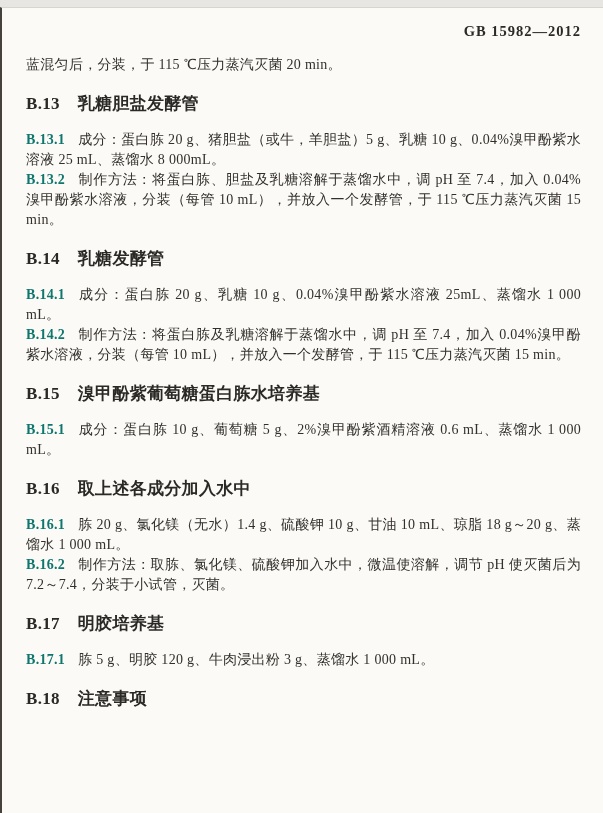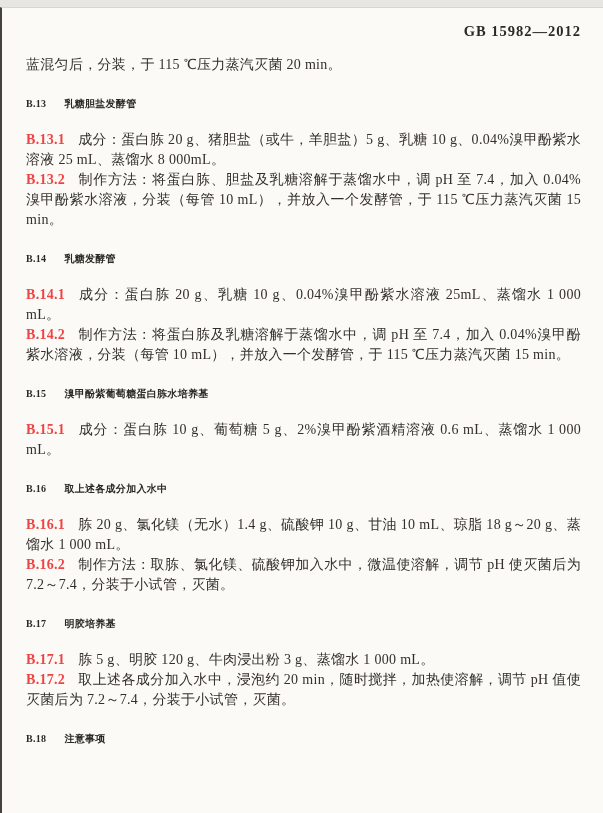--- a/index.html
+++ b/index.html
@@ -37,39 +37,39 @@
     margin: 14px 0 0 0;
     line-height: 20px;
     text-align: justify;
   }
   .sec-heading {
     display: flex;
     margin: 19px 0 0 0;
     line-height: 20px;
     font-weight: bold;
     color: #2b2925;
-    font-size: 10px;
+    font-size: 17px;
   }
   .sec-heading .sec-num {
     margin-right: 18px;
     white-space: nowrap;
   }
   .clause {
     margin: 0;
     line-height: 20px;
     text-align: justify;
   }
   .clause.first {
     margin-top: 16px;
   }
   .clause .clause-num {
     font-weight: bold;
     margin-right: 13px;
     white-space: nowrap;
-    color: #ef4444;
+    color: #0f766e;
   }
 </style>
 </head>
 <body>
 
 <div class="page">
   <div class="content">
 
     <div class="doc-header">GB 15982—2012</div>
 
@@ -116,23 +116,20 @@
       <span class="clause-num">B.16.2</span><span>制作方法：取胨、氯化镁、硫酸钾加入水中，微温使溶解，调节 pH 使灭菌后为 7.2～7.4，分装于小试管，灭菌。</span>
     </p>
 
     <div class="sec-heading">
       <span class="sec-num">B.17</span>
       <span class="sec-title">明胶培养基</span>
     </div>
     <p class="clause first">
       <span class="clause-num">B.17.1</span><span>胨 5 g、明胶 120 g、牛肉浸出粉 3 g、蒸馏水 1 000 mL。</span>
     </p>
-    <p class="clause">
-      <span class="clause-num">B.17.2</span><span>取上述各成分加入水中，浸泡约 20 min，随时搅拌，加热使溶解，调节 pH 值使灭菌后为 7.2～7.4，分装于小试管，灭菌。</span>
-    </p>
 
     <div class="sec-heading">
       <span class="sec-num">B.18</span>
       <span class="sec-title">注意事项</span>
     </div>
 
   </div>
 </div>
 
 </body></html>

